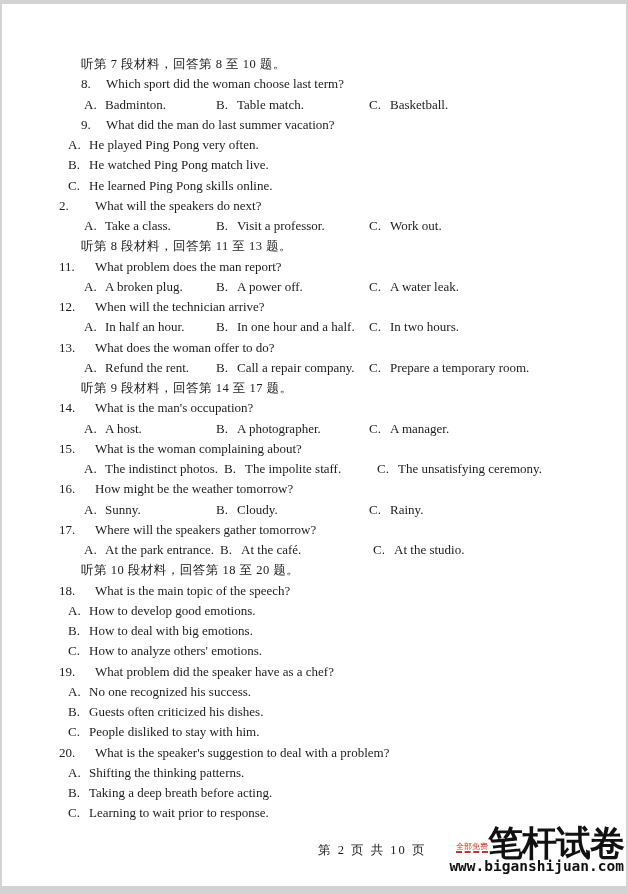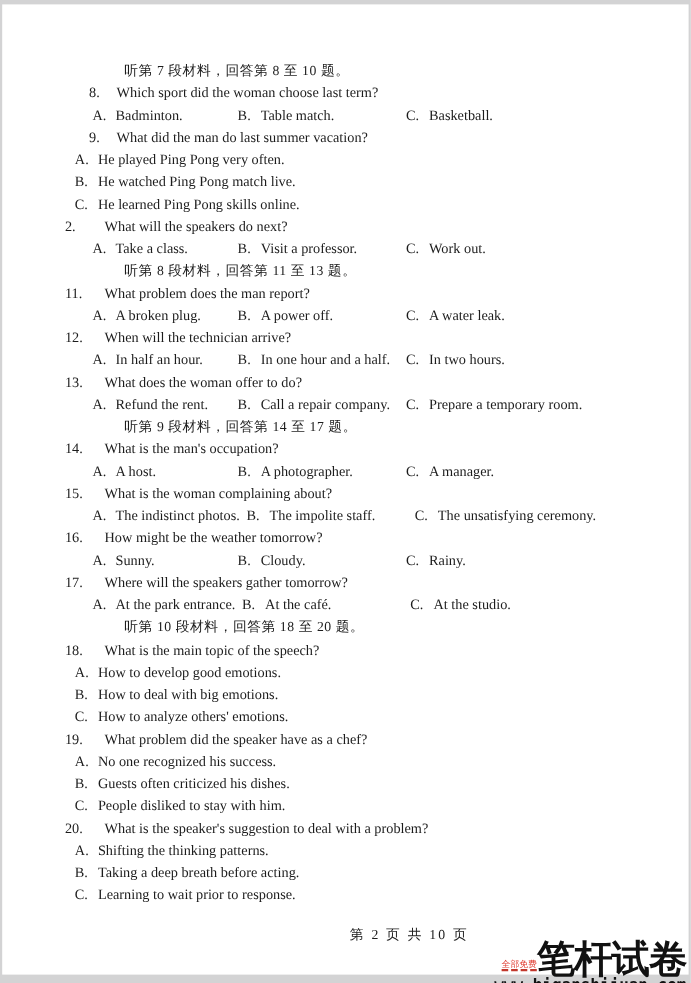--- a/index.html
+++ b/index.html
@@ -14,21 +14,21 @@
   .page {
     position:absolute; left:2px; top:4px;
     width:624px; height:882px;
     background:#ffffff;
   }
   .content {
     position:absolute; left:0; top:50px; right:0;
     font-size:13px;
   }
   .line { height:20.25px; line-height:20.25px; white-space:nowrap; }
-  .instr { padding-left:111px; font-size:12.5px; letter-spacing:0.5px; }
+  .instr { padding-left:79px; font-size:12.5px; letter-spacing:0.5px; }
   .qline { padding-left:79px; }
   .qline.two { padding-left:57px; }
   .qnum { display:inline-block; min-width:25px; }
   .two .qnum { min-width:36px; }
   .optrow { padding-left:82px; display:flex; }
   .optcell { min-width:126px; padding-right:6px; }
   .optcell.c2 { min-width:147px; }
   .optcell.c3 { min-width:0; }
   .optline { padding-left:66px; }
   .optlabel { display:inline-block; min-width:21px; }
@@ -47,21 +47,20 @@
     border-bottom:2px dashed #c2372c;
     margin-bottom:6px;
     font-family:"Liberation Sans", sans-serif;
     white-space:nowrap;
   }
   .wm-brand {
     font-size:35px; line-height:0.95; font-weight:bold;
     color:#111111;
     font-family:"Liberation Sans", sans-serif;
     letter-spacing:-1px;
-    margin-top:30px;
   }
   .wm-url {
     font-family:"DejaVu Sans Mono", monospace;
     font-weight:bold; font-size:14.5px; line-height:1.05;
     color:#111111;
   }
 </style>
 </head>
 <body>
 

